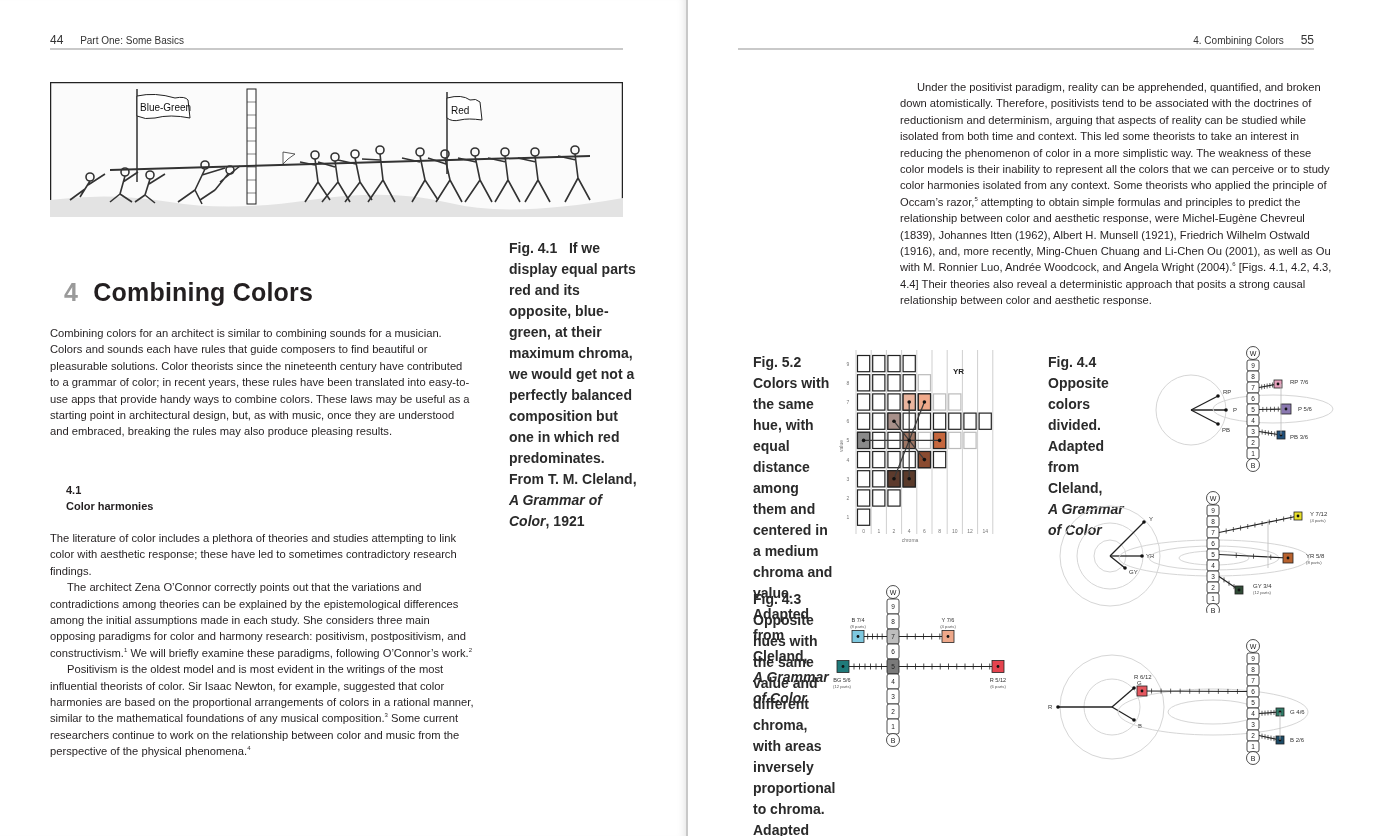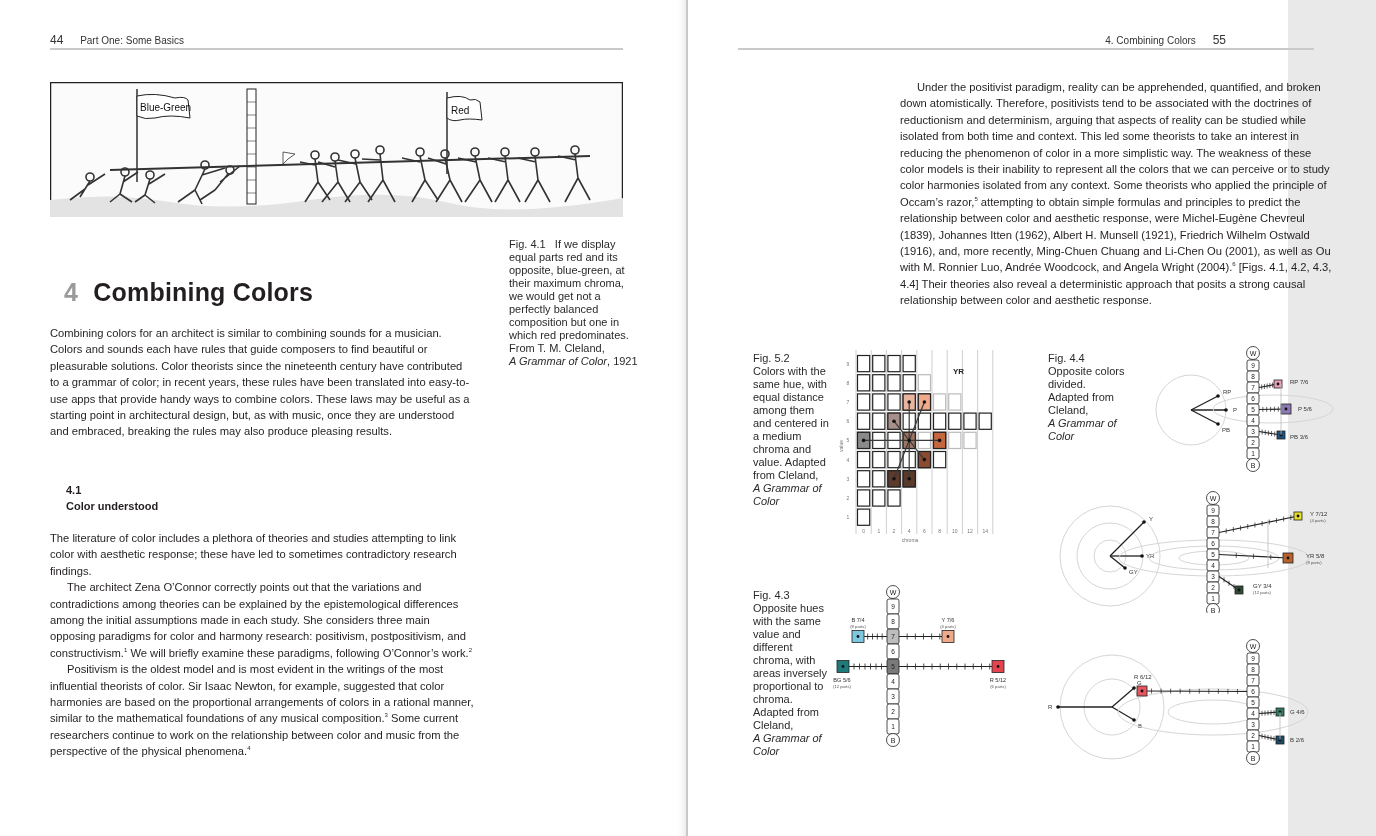--- a/index.html
+++ b/index.html
@@ -1,29 +1,29 @@
 <!DOCTYPE html>
 <html><head>
 <meta charset="utf-8">
 <style>
   html, body { margin:0; padding:0; }
   body { width:1376px; height:836px; background:#e9e9e9; position:relative; overflow:hidden; font-family:"Liberation Sans", sans-serif; color:#231f20; }
   .page { position:absolute; top:0; height:836px; background:#fff; }
   #page-left { left:0; width:686px; box-shadow: inset -8px 0 10px -8px rgba(0,0,0,0.15); }
-  #page-right { left:688px; width:600px; }
+  #page-right { left:688px; width:688px; }
   .gutter { position:absolute; left:686px; top:0; width:2px; height:836px; background:#c8c8c8; }
   .hdr { position:absolute; top:33px; font-size:10px; color:#333; }
   .hdr-rule { position:absolute; top:48px; height:2px; background:#c9c9c9; }
   .pnum { font-size:12px; }
   .abs { position:absolute; }
   .body-text { font-size:11.2px; line-height:16.4px; color:#231f20; }
   .body-text p { margin:0; }
   .indent { text-indent:17px; }
   sup { font-size:6px; vertical-align: super; line-height:0; }
-  .caption { font-size:11px; line-height:13px; font-weight:normal; color:#2a2a2a; }
+  .caption { font-size:14px; line-height:21px; font-weight:bold; color:#2a2a2a; }
   .caption i { font-style:italic; }
   .chapter-num { color:#9a9a9a; }
   svg text { font-family:"Liberation Sans", sans-serif; }
 </style>
 </head>
 <body>
 
 <div class="page" id="page-left">
   <div class="hdr" style="left:50px;">
     <span class="pnum">44</span>
@@ -131,21 +131,21 @@
     <span class="chapter-num">4</span>
     <span style="margin-left:8px;">Combining Colors</span>
   </div>
 
   <div class="abs body-text" style="left:50px; top:325px; width:420px;">
     <p>Combining colors for an architect is similar to combining sounds for a musician. Colors and sounds each have rules that guide composers to find beautiful or pleasurable solutions. Color theorists since the nineteenth century have contributed to a grammar of color; in recent years, these rules have been translated into easy-to-use apps that provide handy ways to combine colors. These laws may be useful as a starting point in architectural design, but, as with music, once they are understood and embraced, breaking the rules may also produce pleasing results.</p>
   </div>
 
   <div class="abs" style="left:66px; top:482px; font-size:11px; font-weight:bold; line-height:16px;">
     <div>4.1</div>
-    <div>Color understood</div>
+    <div>Color harmonies</div>
   </div>
 
   <div class="abs body-text" style="left:50px; top:521px; width:425px;margin-top:9px;">
     <p>The literature of color includes a plethora of theories and studies attempting to link color with aesthetic response; these have led to sometimes contradictory research findings.</p>
     <p class="indent"><span>The architect Zena O’Connor correctly points out that the variations and contradictions among theories can be explained by the epistemological differences among the initial assumptions made in each study. She considers three main opposing paradigms for color and harmony research: positivism, postpositivism, and constructivism.</span><sup>1</sup><span> We will briefly examine these paradigms, following O’Connor’s work.</span><sup>2</sup></p>
     <p class="indent"><span>Positivism is the oldest model and is most evident in the writings of the most influential theorists of color. Sir Isaac Newton, for example, suggested that color harmonies are based on the proportional arrangements of colors in a rational manner, similar to the mathematical foundations of any musical composition.</span><sup>3</sup><span> Some current researchers continue to work on the relationship between color and music from the perspective of the physical phenomena.</span><sup>4</sup></p>
   </div>
 </div>
 
 <div class="gutter"></div>

